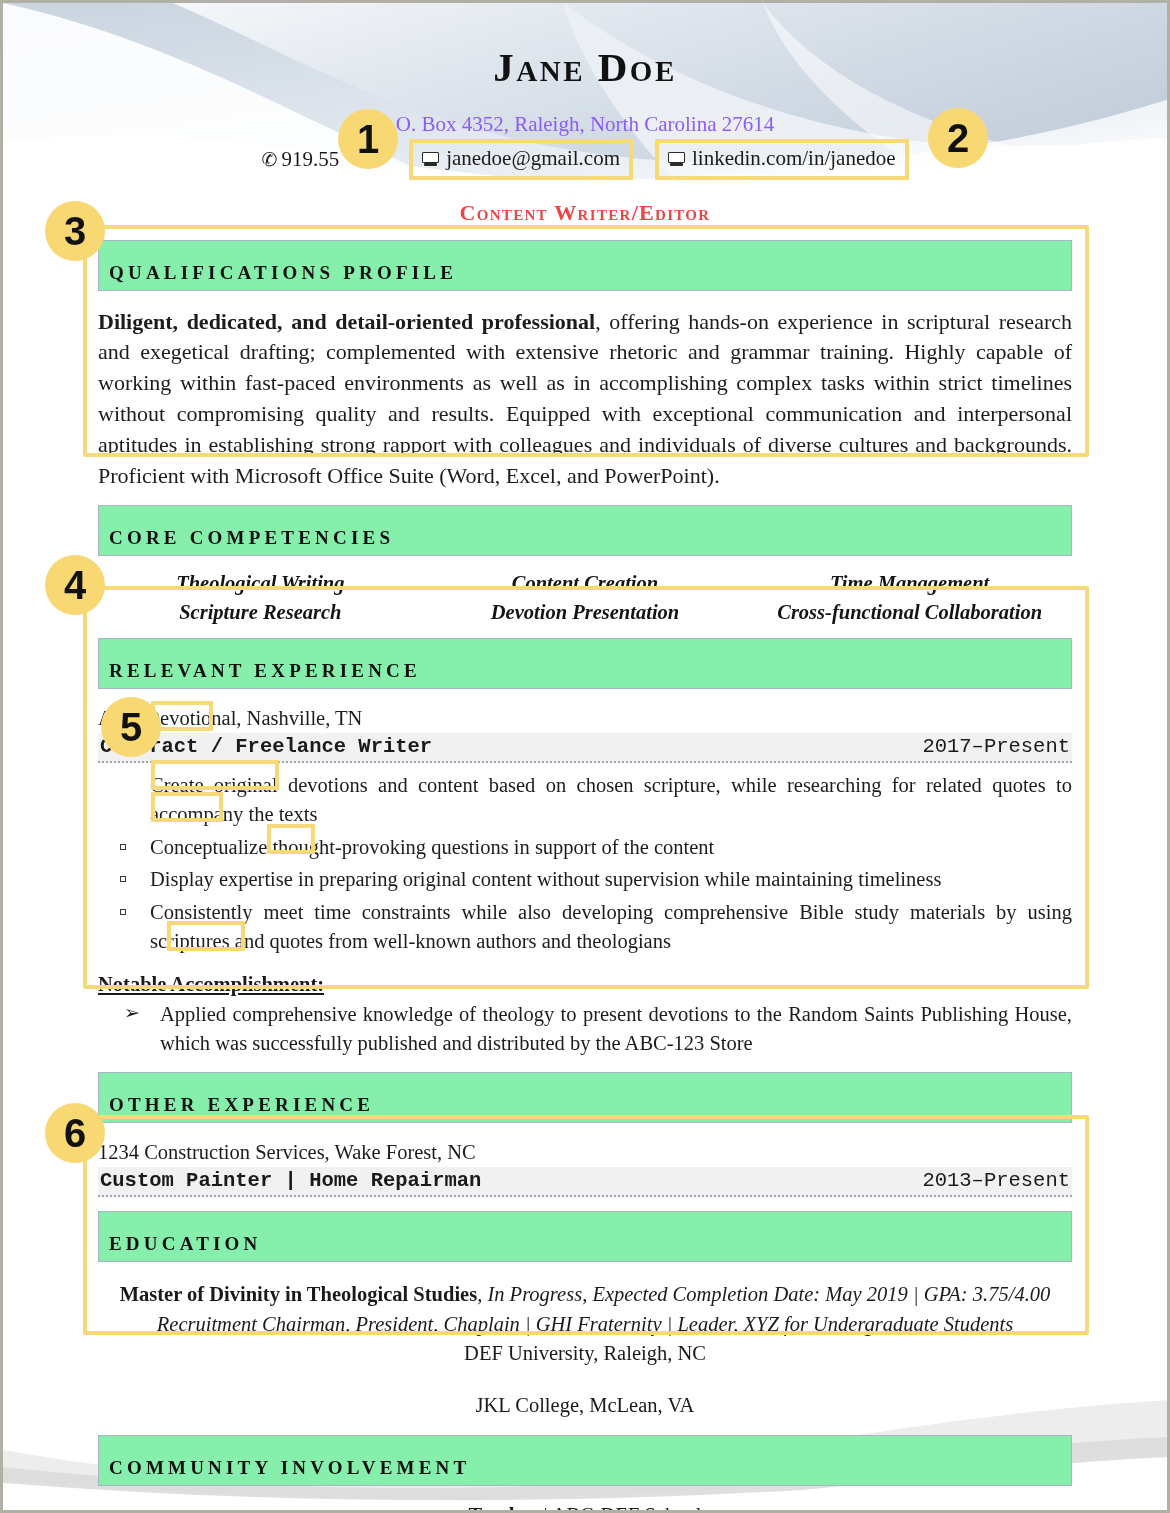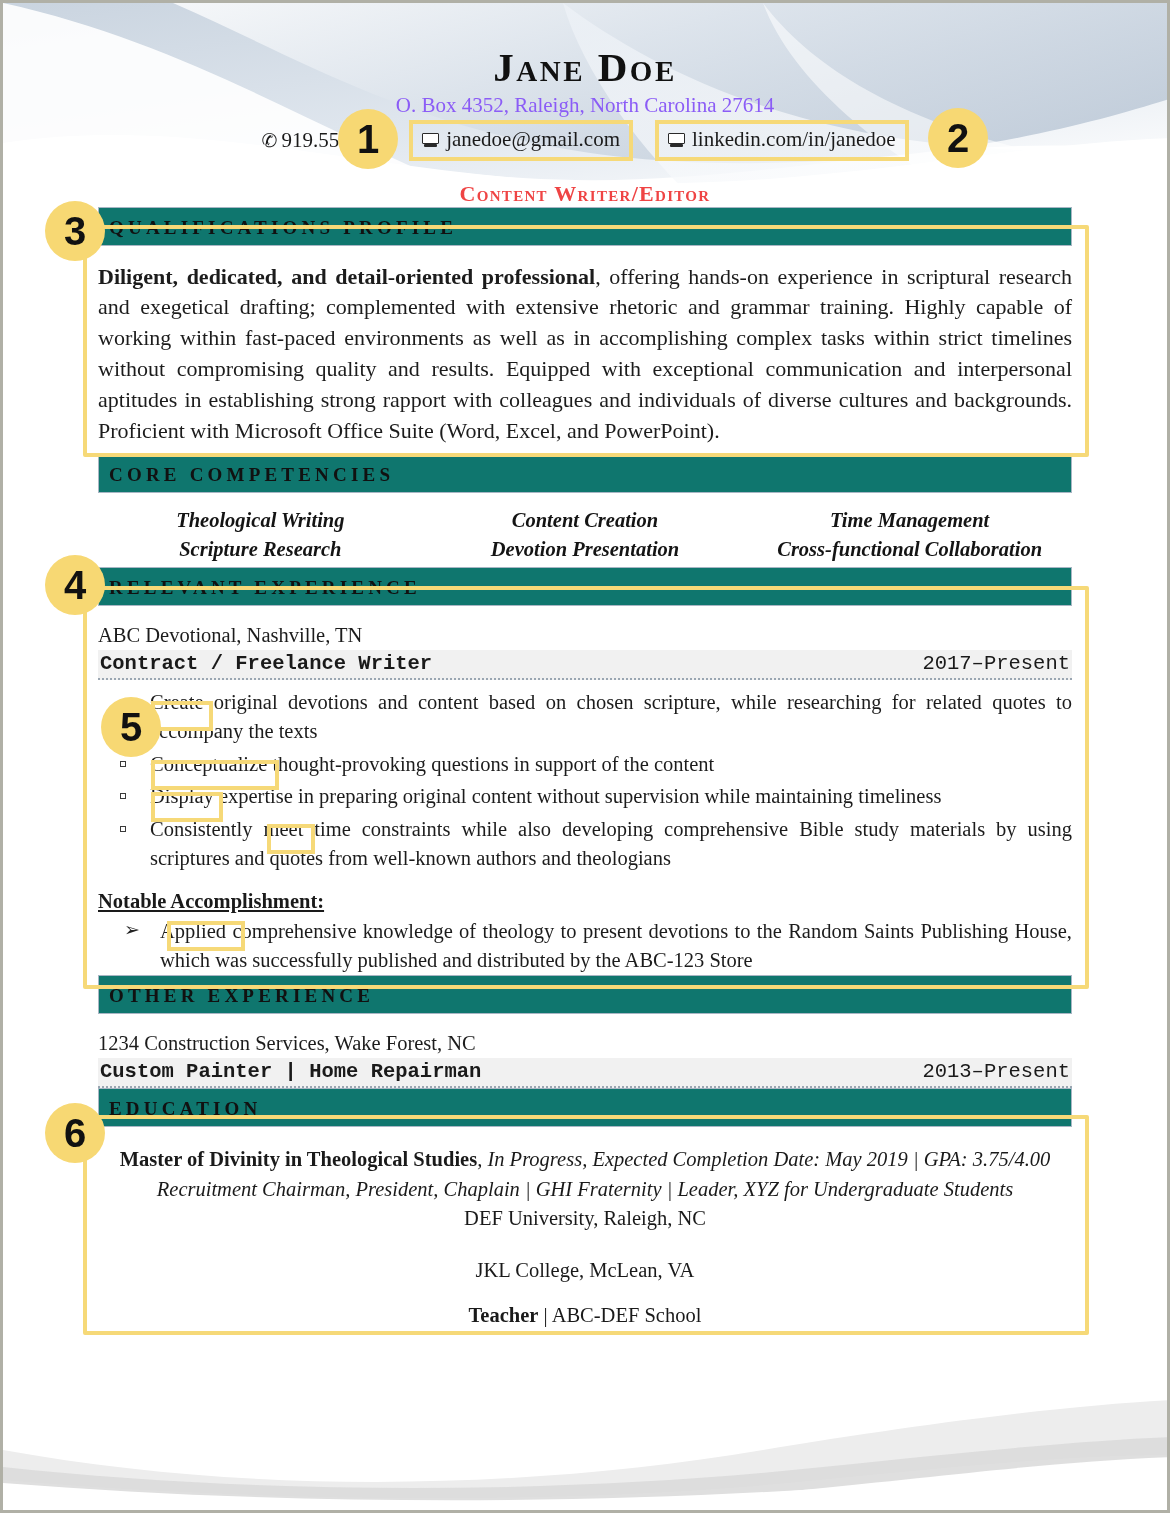--- a/index.html
+++ b/index.html
@@ -27,21 +27,21 @@
   .deco-bottom {
     position:absolute; bottom:0; left:0; width:1170px; height:115px;
     overflow:hidden; pointer-events:none;
   }
 
   
   .header { position:relative; z-index:3; padding-top:44px; text-align:center; }
   .name {
     font-size:41px; font-weight:700; letter-spacing:2.5px;
     font-variant:small-caps; color:#111; line-height:1;
-    margin:0 0 4px 0;
+    margin:0 0 23px 0;
     text-align:center;
   }
   .address { font-size:21px; color:#8b5cf6; line-height:1.25; margin-bottom:2px; }
   .contact-row {
     display:flex; justify-content:center; align-items:center;
     gap:0px; font-size:21px; line-height:1.3;
   }
   .phone { white-space:nowrap; padding-right:8px; }
   .pen-icon { font-size:19px; padding-right:4px; }
   .contact-chip {
@@ -68,25 +68,26 @@
     font-size:22px; font-weight:700; letter-spacing:1.3px;
     font-variant:small-caps; margin-top:20px; color:#ef4444;
   }
 
   
   .body-wrap { position:relative; z-index:3; padding:0 95px 0 95px; }
 
   
   .sec-head {
     border:1.3px solid #a8b6c4;
-    padding:9px 10px 6px 10px;
+    padding:21px 10px 6px 10px;
     font-size:19px; font-weight:700;
     letter-spacing:4.2px;
     color:#111;
-    background:#0f766e;
+    background:#86efac;
+    margin-top:14px;
   }
 
   
   .profile-p {
     font-size:22px; line-height:1.4; text-align:justify;
     margin:16px 0 8px 0; color:#1c1c1c;
   }
   .profile-p b { font-weight:700; }
 
   
@@ -272,20 +273,21 @@
     <div class="edu-block">
       <div class="edu-line1"><b>Master of Divinity in Theological Studies</b><i>, In Progress, Expected Completion Date: May 2019 | GPA: 3.75/4.00</i></div>
       <div class="edu-line2">Recruitment Chairman, President, Chaplain | GHI Fraternity | Leader, XYZ for Undergraduate Students</div>
       <div class="edu-line3">DEF University, Raleigh, NC</div>
     </div>
     <div class="edu-gap"></div>
     <div class="edu-block" style="margin-top:0">
       <div class="edu-line3">JKL College, McLean, VA</div>
     </div>
 
+    <div class="sec-head">COMMUNITY INVOLVEMENT</div>
     <div class="comm"><b>Teacher</b> <span>|</span> <span>ABC-DEF School</span></div>
   </div>
 
   <div class="deco-bottom">
     <svg width="1170" height="115" viewBox="0 0 1170 115" preserveAspectRatio="none" aria-hidden="true">
       <path d="M0,55 C250,100 520,95 760,55 C930,27 1070,10 1170,5 L1170,60 C1040,60 900,78 740,92 C520,110 230,105 0,85 Z" fill="#ededed"></path>
       <path d="M0,72 C260,100 560,100 820,72 C980,55 1090,45 1170,42 L1170,62 C1060,66 950,80 800,95 C560,118 240,112 0,92 Z" fill="#d9d9d9" opacity="0.85"></path>
       <path d="M0,88 C300,112 620,110 900,88 C1020,78 1110,70 1170,66 L1170,115 L0,115 Z" fill="#ffffff"></path>
     </svg>
   </div>

